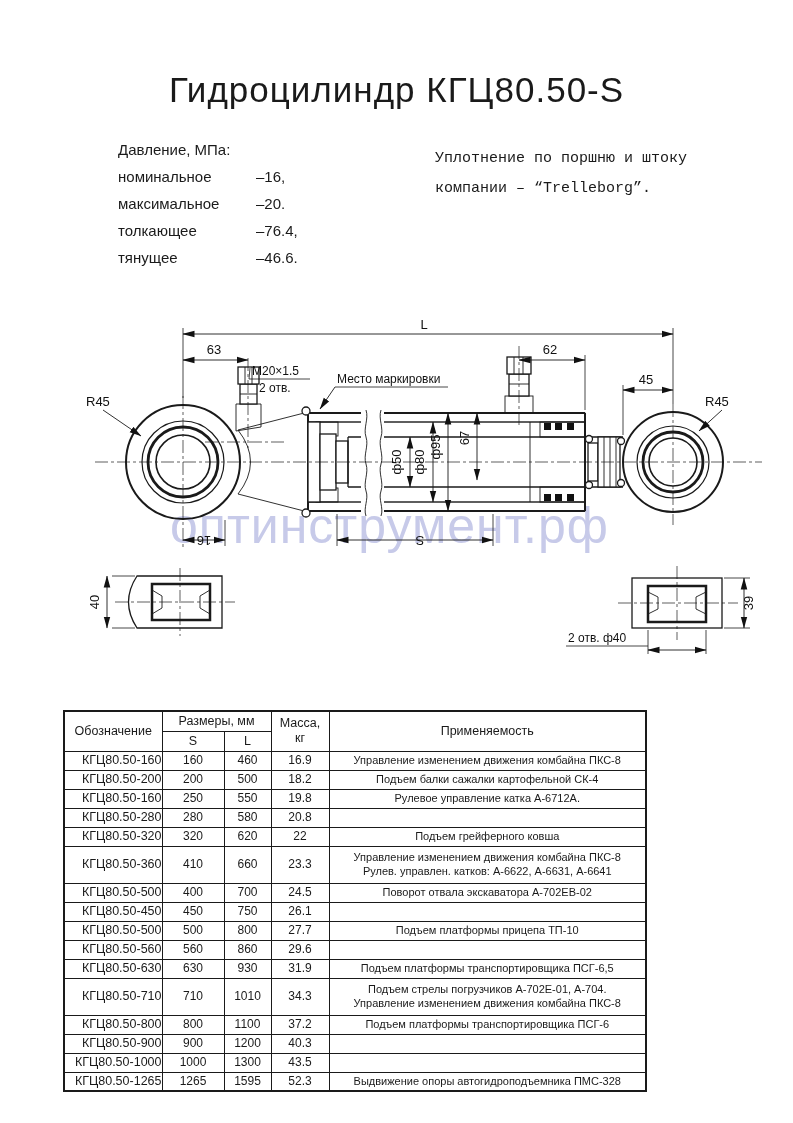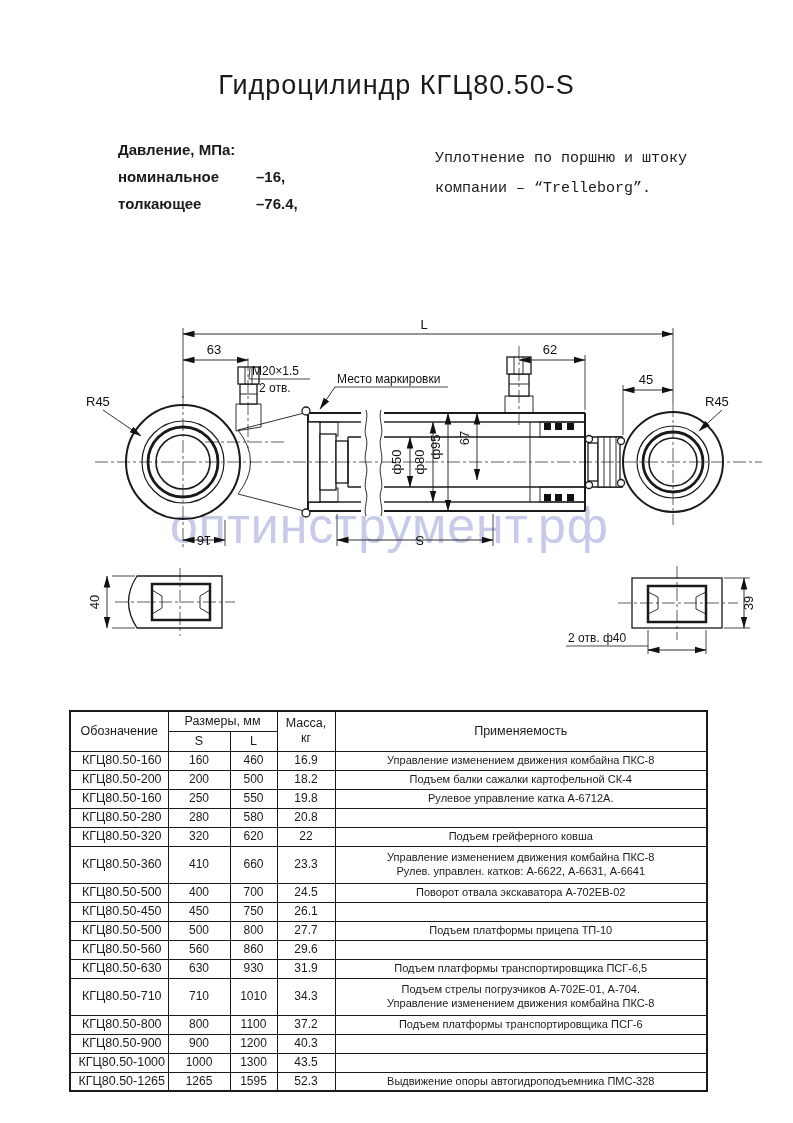--- a/index.html
+++ b/index.html
@@ -1,68 +1,76 @@
 <!DOCTYPE html>
 <html><head>
 <meta charset="utf-8">
 <style>
   html,body{margin:0;padding:0;background:#fff;}
   .sheet{position:relative;width:793px;height:1123px;background:#fff;overflow:hidden;
          font-family:"Liberation Sans",sans-serif;color:#1a1a1a;}
   .title{position:absolute;top:70px;left:0;width:100%;text-align:center;
-         font-size:27px;font-weight:400;letter-spacing:1px;}
-  .specs{position:absolute;left:118px;top:136px;font-size:15px;line-height:27px;width:300px;font-weight:bold;}
+         font-size:35px;font-weight:400;letter-spacing:1px;}
+  .specs{position:absolute;left:118px;top:136px;font-size:15px;line-height:27px;width:300px;}
   .spec-line{display:flex;}
   .spec-label{width:138px;}
   .seal-note{position:absolute;left:435px;top:144px;font-size:15px;line-height:30px;font-family:Liberation Mono, monospace;}
   .watermark{position:absolute;left:170px;top:497px;font-size:50px;letter-spacing:1px;
              white-space:nowrap;z-index:1;}
   svg.drawing{position:absolute;left:0;top:310px;z-index:2;}
 
   
   .ln{stroke:#1a1a1a;stroke-width:1.3;fill:none}
   .ln2{stroke:#1a1a1a;stroke-width:2;fill:none}
   .thin{stroke:#1a1a1a;stroke-width:0.9;fill:none}
   .cl{stroke:#1a1a1a;stroke-width:0.7;stroke-dasharray:13 3 3 3;fill:none}
   .dim{stroke:#1a1a1a;stroke-width:0.9;fill:none}
   .ext{stroke:#1a1a1a;stroke-width:0.8;fill:none}
   .wh{fill:#fff;stroke:#1a1a1a;stroke-width:1.3}
   text.d{font-size:13px;fill:#111;font-family:"Liberation Sans",sans-serif;}
   text.s{font-size:12px;fill:#111;font-family:"Liberation Sans",sans-serif;}
 
-  table.spec-table{position:absolute;left:69px;top:710px;width:639px;z-index:2;
+  table.spec-table{position:absolute;left:63px;top:710px;width:584px;z-index:2;
         border-collapse:collapse;table-layout:fixed;background:#fff;}
   .spec-table td,.spec-table th{border:1px solid #1a1a1a;font-weight:400;text-align:center;
         padding:0;font-size:12px;line-height:1.2;overflow:hidden;}
   .spec-table{border:2px solid #1a1a1a;}
   .spec-table thead tr{height:20px;}
   .spec-table tbody tr{height:19px;}
   .spec-table tbody tr.tall{height:37px;}
-  .spec-table td.name{text-align:center;padding-left:5px;font-size:12.5px;}
+  .spec-table td.name{text-align:right;padding-left:5px;font-size:12.5px;}
   .spec-table td.app{font-size:11px;}
   .spec-table th{font-size:12.5px;}
 </style>
 </head>
 <body>
 
 <div class="sheet">
 
   <div class="title">Гидроцилиндр КГЦ80.50-S</div>
 
   <div class="specs">
     <div class="spec-line">
       <span>Давление, МПа:</span>
     </div>
     <div class="spec-line">
       <span class="spec-label">номинальное</span>
       <span class="spec-val">–16,</span>
     </div>
     <div class="spec-line">
+      <span class="spec-label">максимальное</span>
+      <span class="spec-val">–20.</span>
+    </div>
+    <div class="spec-line">
       <span class="spec-label">толкающее</span>
       <span class="spec-val">–76.4,</span>
+    </div>
+    <div class="spec-line">
+      <span class="spec-label">тянущее</span>
+      <span class="spec-val">–46.6.</span>
     </div>
   </div>
 
   <div class="seal-note">
     <div>Уплотнение по поршню и штоку</div>
     <div>компании – “Trelleborg”.</div>
   </div>
 
   <div class="watermark" id="wm" style="color: rgb(199, 202, 233);">оптинструмент.рф</div>
 

